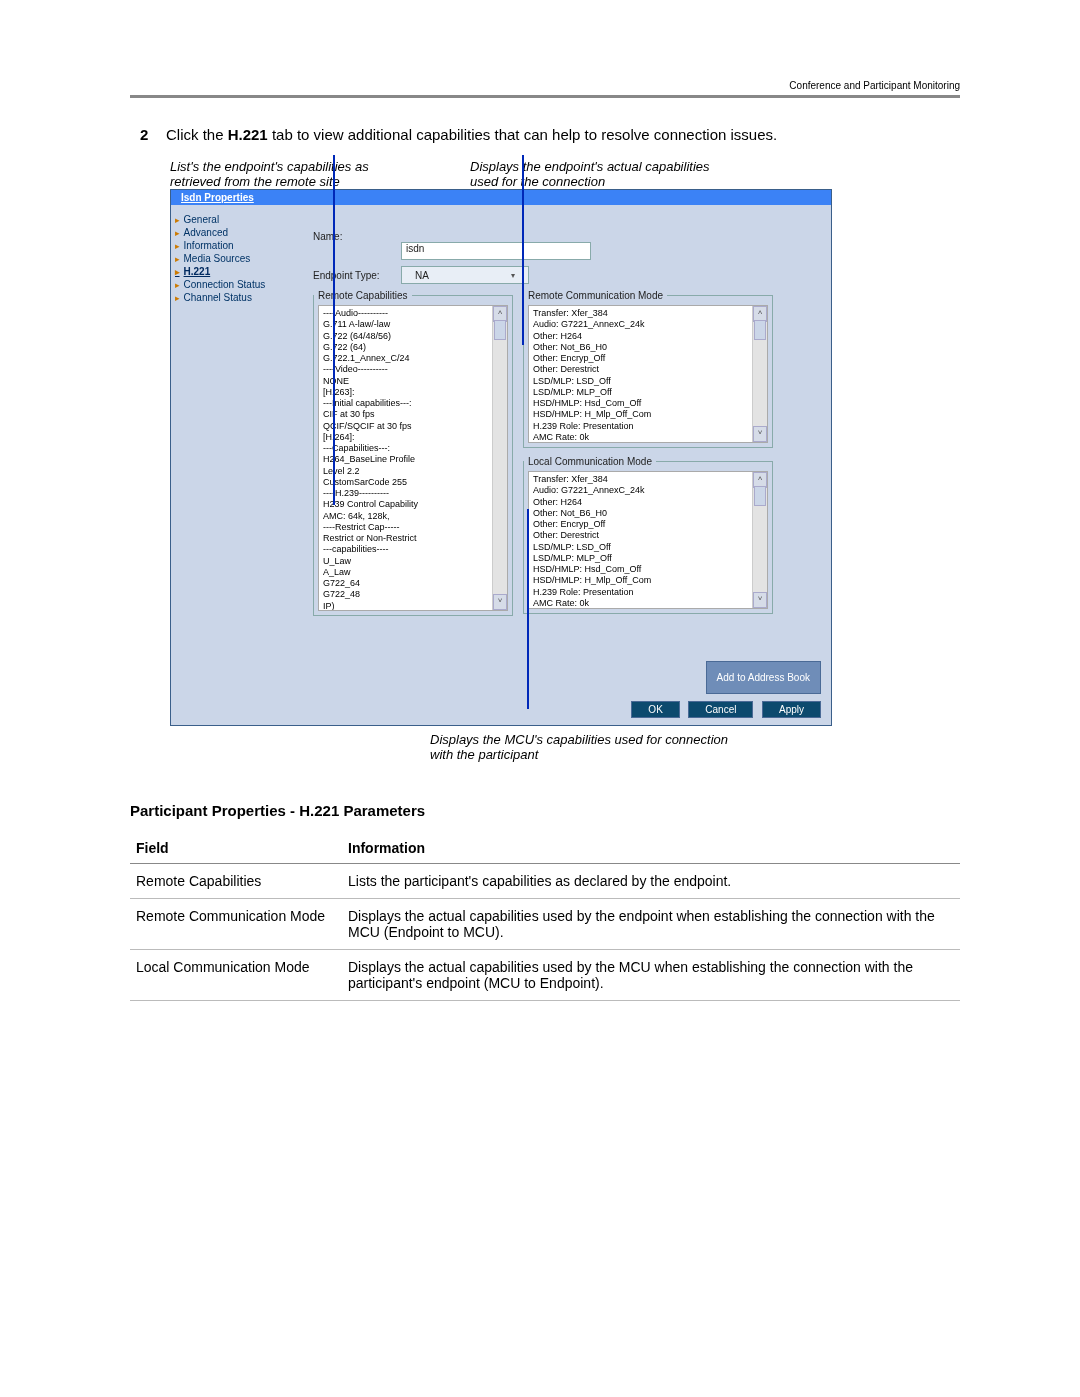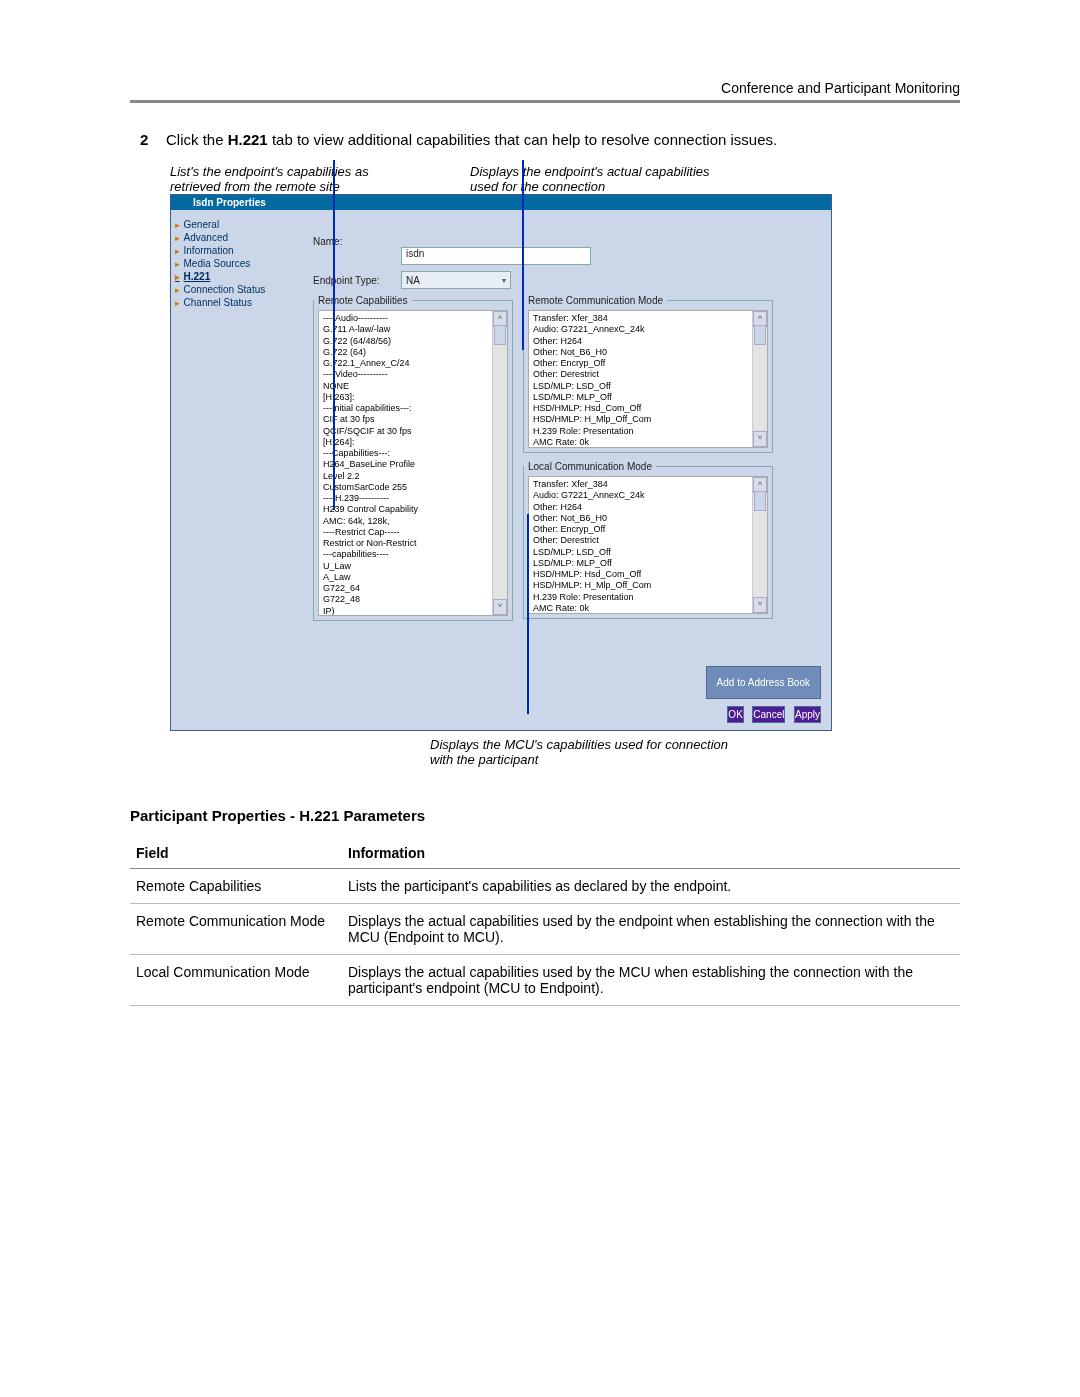--- a/index.html
+++ b/index.html
@@ -7,21 +7,21 @@
     font-family: Arial, Helvetica, sans-serif;
     background: #fff;
     color: #000;
     width: 1080px;
   }
   .page {
     padding: 80px 120px 60px 130px;
   }
   .header-title {
     text-align: right;
-    font-size: 14px;
+    font-size: 10px;
     margin-bottom: 4px;
   }
   .hr-top {
     border: none;
     border-top: 3px solid #888;
     margin: 0 0 28px 0;
   }
   .step-line {
     font-size: 15px;
     margin-bottom: 16px;
@@ -51,25 +51,26 @@
   }
   .dialog {
     border: 1px solid #3a5f8a;
     background: #cbd6e8;
     width: 660px;
     font-size: 9px;
     font-family: Tahoma, Arial, sans-serif;
     position: relative;
   }
   .titlebar {
-    background: #0369a1;
+    background: #3b82f6;
     color: #fff;
     font-size: 10px;
     font-weight: bold;
-    padding: 2px 22px;
+    padding: 2px 10px;
+    text-decoration: underline;
   }
   .dialog-body {
     display: flex;
     min-height: 450px;
   }
   .nav {
     width: 130px;
     padding: 8px 4px;
   }
   .nav-item {
@@ -111,21 +112,21 @@
     padding: 0 4px;
     margin-top: 29px;
   }
   .input.wide { width: 180px; }
   .select {
     background: #e8eef6;
     border: 1px solid #8aa;
     height: 16px;
     width: 100px;
     font-size: 10px;
-    padding: 0 4px;
+    padding: 0 13px;
     display: inline-flex;
     align-items: center;
     justify-content: space-between;
   }
   .select .chev { font-size: 8px; color: #555; }
 
   .panels {
     display: flex;
     gap: 10px;
   }
@@ -186,25 +187,25 @@
     background: #6f8db8;
     border: 1px solid #4a6a96;
     font-size: 10px;
     padding: 10px 10px;
     margin-bottom: 6px;
     display: inline-block;
     cursor: pointer;
   }
   .btnrow { margin-top: 4px; }
   .dlg-btn {
-    background: #4c1d95;
+    background: #0c4a6e;
     color: #fff;
     border: 1px solid #4a6a96;
     font-size: 10px;
-    padding: 2px 0;
+    padding: 2px 16px;
     margin-left: 6px;
     cursor: pointer;
   }
 
   
   .vline {
     position: absolute;
     width: 2px;
     background: #0028b8;
     z-index: 5;

